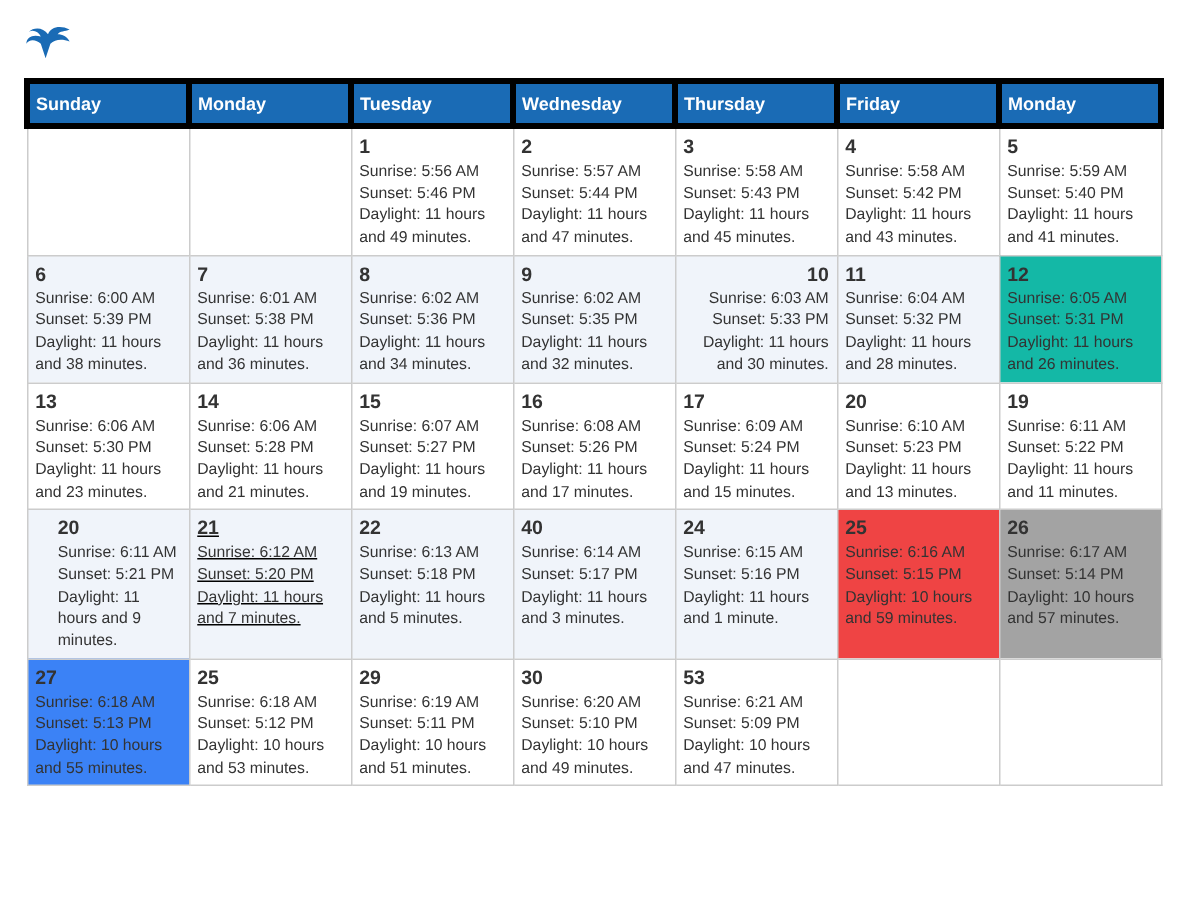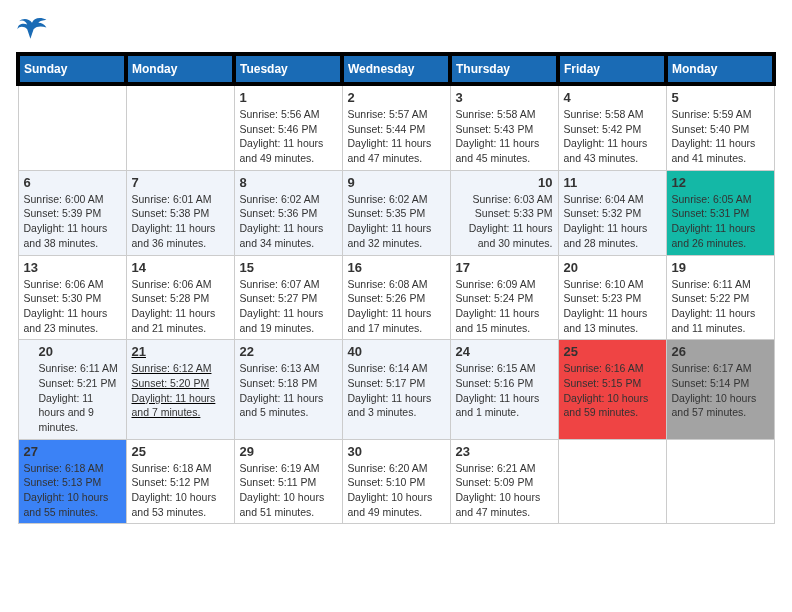--- a/index.html
+++ b/index.html
@@ -298,21 +298,21 @@
             Sunrise: 6:19 AM<br>Sunset: 5:11 PM<br>Daylight: 10 hours and 51 minutes.
           </div>
         </td>
         <td style="background: rgb(255, 255, 255);">
           <div class="day-number">30</div>
           <div class="day-info">
             Sunrise: 6:20 AM<br>Sunset: 5:10 PM<br>Daylight: 10 hours and 49 minutes.
           </div>
         </td>
         <td style="background: rgb(255, 255, 255);">
-          <div class="day-number">23</div>
+          <div class="day-number">53</div>
           <div class="day-info">
             Sunrise: 6:21 AM<br>Sunset: 5:09 PM<br>Daylight: 10 hours and 47 minutes.
           </div>
         </td>
         <td class="empty" style="background: rgb(255, 255, 255);">&nbsp;</td>
         <td class="empty" style="background: rgb(255, 255, 255);">&nbsp;</td>
       </tr>
     </tbody>
 </table>
 

